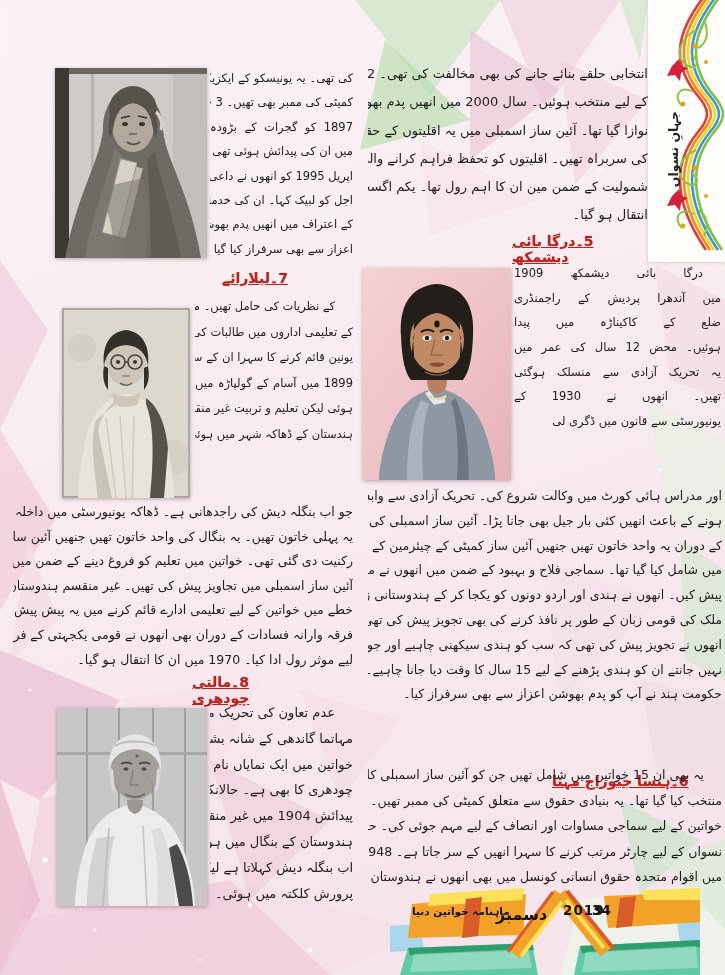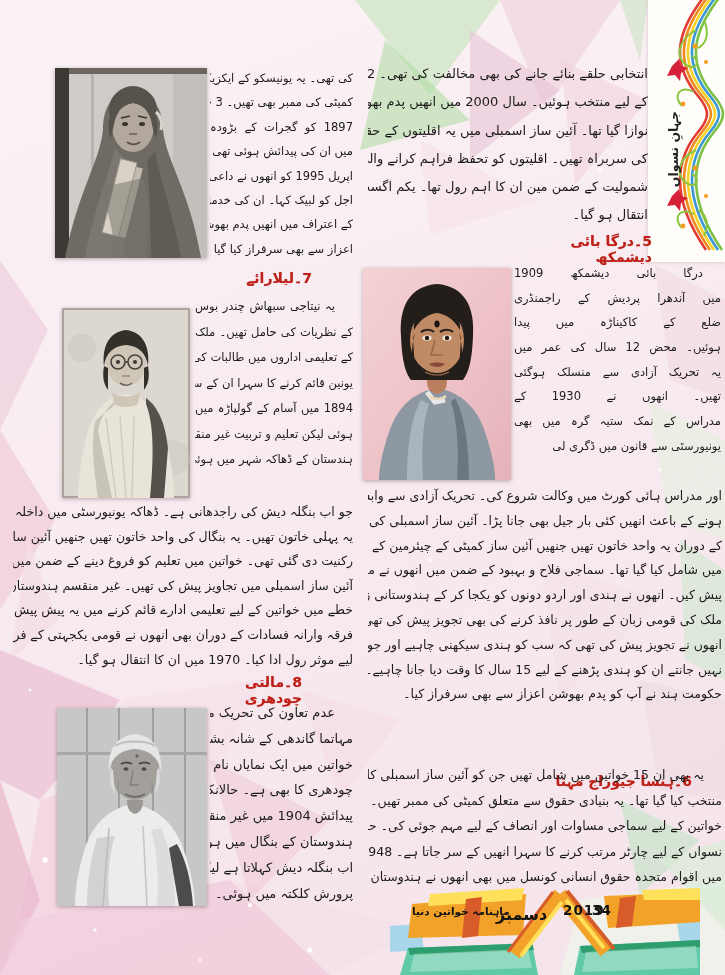--- a/index.html
+++ b/index.html
@@ -33,22 +33,22 @@
   .hansa-body .tline{line-height:25.5px;height:25.5px;}
   .leela-side{left:195px;top:294px;width:158px;height:205px;font-size:11.5px;}
   .leela-side .tline{line-height:25.5px;height:25.5px;}
   .left-full {left:13px;top:500px;width:340px;height:173px;font-size:12.5px;}
   .left-full .tline{line-height:24.6px;height:24.6px;}
   .malati-side{left:210px;top:700px;width:143px;height:207px;font-size:13px;}
   .malati-side .tline{line-height:25.8px;height:25.8px;}
   .indent1 .tline:first-child{padding-right:18px;}
   
   .hd{position:absolute;z-index:2;margin:0;direction:rtl;color:#bf1f17;
-      font-weight:bold;font-size:14px;text-align:right;
-      text-shadow:0 0 1px rgba(150,20,10,.35);}
+      font-weight:bold;font-size:14px;text-align:left;
+      text-shadow:0 0 1px rgba(150,20,10,.35);text-decoration:underline;}
   .hd5{left:512px;top:233px;width:140px;}
   .hd6{left:552px;top:738px;width:140px;margin-top:35px;}
   .hd7{left:222px;top:270px;width:90px;}
   .hd8{left:192px;top:674px;width:110px;}
   
   .strip{position:absolute;left:648px;top:0;width:77px;height:262px;z-index:1;
          background:#fffdf9;box-shadow:-1px 1px 3px rgba(120,80,90,.18);}
   .strip svg{position:absolute;left:0;top:0;}
   .strip-title{position:absolute;z-index:2;left:666px;top:208px;width:118px;height:18px;
       transform:rotate(-90deg);transform-origin:0 0;direction:rtl;text-align:center;
@@ -283,25 +283,24 @@
       <div class="tline">کمیٹی کی ممبر بھی تھیں۔ 3 جولائی</div>
       <div class="tline">1897 کو گجرات کے بڑودہ</div>
       <div class="tline">میں ان کی پیدائش ہوئی تھی اور 4</div>
       <div class="tline">اپریل 1995 کو انھوں نے داعی</div>
       <div class="tline">اجل کو لبیک کہا۔ ان کی خدمات</div>
       <div class="tline">کے اعتراف میں انھیں پدم بھوشن</div>
       <div class="tline">اعزاز سے بھی سرفراز کیا گیا تھا۔</div>
     </div>
   <h3 class="hd hd7">7۔لیلارائے</h3>
   <div class="txt leela-side indent1">
-      <div class="tline">یہ نیتاجی سبھاش چندر بوس</div>
       <div class="tline">کے نظریات کی حامل تھیں۔ ملک</div>
       <div class="tline">کے تعلیمی اداروں میں طالبات کی</div>
       <div class="tline">یونین قائم کرنے کا سہرا ان کے سر</div>
-      <div class="tline">1894 میں آسام کے گولپاڑہ میں</div>
+      <div class="tline">1899 میں آسام کے گولپاڑہ میں</div>
       <div class="tline">ہوئی لیکن تعلیم و تربیت غیر منقسم</div>
       <div class="tline">ہندستان کے ڈھاکہ شہر میں ہوئی،</div>
     </div>
   <div class="txt left-full">
       <div class="tline">جو اب بنگلہ دیش کی راجدھانی ہے۔ ڈھاکہ یونیورسٹی میں داخلہ لینے والی</div>
       <div class="tline">یہ پہلی خاتون تھیں۔ یہ بنگال کی واحد خاتون تھیں جنھیں آئین ساز اسمبلی کی</div>
       <div class="tline">رکنیت دی گئی تھی۔ خواتین میں تعلیم کو فروغ دینے کے ضمن میں انھوں نے</div>
       <div class="tline">آئین ساز اسمبلی میں تجاویز پیش کی تھیں۔ غیر منقسم ہندوستان کے بنگال</div>
       <div class="tline">خطے میں خواتین کے لیے تعلیمی ادارے قائم کرنے میں یہ پیش پیش رہیں۔</div>
       <div class="tline">فرقہ وارانہ فسادات کے دوران بھی انھوں نے قومی یکجہتی کے فروغ کے</div>
@@ -328,21 +327,20 @@
       <div class="tline">انتقال ہو گیا۔</div>
     </div>
   <h3 class="hd hd5">5۔درگا بائی دیشمکھ</h3>
   <div class="txt durga-side indent1">
       <div class="tline">درگا بائی دیشمکھ 1909</div>
       <div class="tline">میں آندھرا پردیش کے راجمنڈری</div>
       <div class="tline">ضلع کے کاکیناڑہ میں پیدا</div>
       <div class="tline">ہوئیں۔ محض 12 سال کی عمر میں</div>
       <div class="tline">یہ تحریک آزادی سے منسلک ہوگئی</div>
       <div class="tline">تھیں۔ انھوں نے 1930 کے</div>
-      <div class="tline">مدراس کے نمک ستیہ گرہ میں بھی</div>
       <div class="tline">یونیورسٹی سے قانون میں ڈگری لی</div>
     </div>
   <div class="txt right-full">
       <div class="tline">اور مدراس ہائی کورٹ میں وکالت شروع کی۔ تحریک آزادی سے وابستہ</div>
       <div class="tline">ہونے کے باعث انھیں کئی بار جیل بھی جانا پڑا۔ آئین ساز اسمبلی کی تشکیل</div>
       <div class="tline">کے دوران یہ واحد خاتون تھیں جنھیں آئین ساز کمیٹی کے چیئرمین کے پینل</div>
       <div class="tline">میں شامل کیا گیا تھا۔ سماجی فلاح و بہبود کے ضمن میں انھوں نے متعدد تجاویز</div>
       <div class="tline">پیش کیں۔ انھوں نے ہندی اور اردو دونوں کو یکجا کر کے ہندوستانی زبان کو</div>
       <div class="tline">ملک کی قومی زبان کے طور پر نافذ کرنے کی بھی تجویز پیش کی تھی۔</div>
       <div class="tline">انھوں نے تجویز پیش کی تھی کہ سب کو ہندی سیکھنی چاہیے اور جو لوگ ہندی</div>

